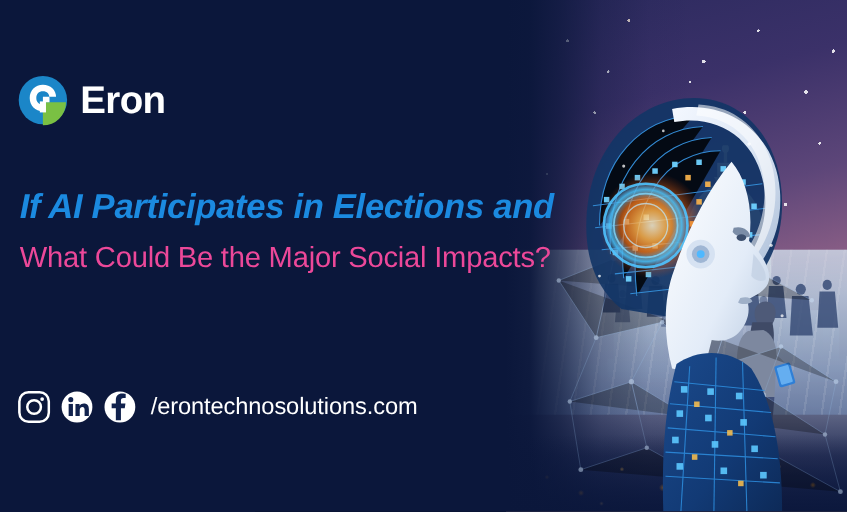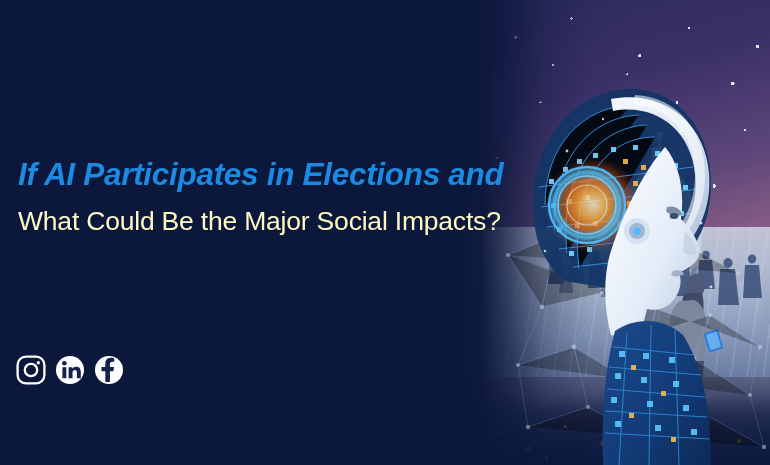--- a/index.html
+++ b/index.html
@@ -106,33 +106,33 @@
     position:absolute;left:16px;top:68px;
     display:flex;align-items:center;gap:11px;
   }
   .brand-mark{width:46px;height:46px;display:block;}
   .brand-name{
     color:#ffffff;font-size:35px;font-weight:700;
     letter-spacing:-.6px;line-height:1;
   }
 
   .headline{
-    position:absolute;left:18px;top:155px;width:540px;
+    position:absolute;left:18px;top:168px;width:540px;
   }
   .headline-line{
     color:#1b8ae0;
     font-size:31.5px;
     font-weight:700;
     font-style:italic;
     letter-spacing:-.3px;
     line-height:1.24;
     white-space:nowrap;
   }
   .subhead{
-    color:#fef9c3;
+    color:#ec4899;
     font-size:26.5px;
     font-weight:400;
     font-style:normal;
     letter-spacing:-.2px;
     line-height:1.2;
     margin-top:12px;
     white-space:nowrap;
   }
 
   .social{
@@ -494,20 +494,29 @@
         <circle cx="166" cy="76" r="1.6"></circle>
       <circle cx="30" cy="196" r="1.3"></circle>
         <circle cx="186" cy="168" r="1.5"></circle>
       <circle cx="88" cy="64" r="1.2"></circle>
         <circle cx="196" cy="232" r="1.4"></circle>
     </g>
   </svg>
 
   <div class="content">
 
+    <div class="brand">
+      <svg class="brand-mark" viewBox="0 0 46 46">
+        <circle cx="23" cy="23" r="22" fill="#1b86c8"></circle>
+        <path d="M23 25 h21 a21 21 0 0 1 -21 21 z" fill="#7ac043"></path>
+        <path d="M23 9 C16 9 11 14 11 21 C11 28 16 33 23 33 L23 27 C19.3 27 17 24.6 17 21 C17 17.4 19.3 15 23 15 C26.7 15 29 17.4 29 21 L29 25 L23 25 L23 20 L35 20 C35 13.9 30 9 23 9 Z" fill="#ffffff"></path>
+        <rect x="20.2" y="24.2" width="5.6" height="10" fill="#ffffff"></rect>
+      </svg>
+      <div class="brand-name">Eron</div>
+    </div>
 
     <div class="headline">
       <div class="headline-line">If AI Participates in Elections and</div>
       <div class="subhead">What Could Be the Major Social Impacts?</div>
     </div>
 
     <div class="social">
       <svg class="social-ico" viewBox="0 0 30 30">
         <rect x="1.6" y="1.6" width="26.8" height="26.8" rx="8.4" fill="none" stroke="#ffffff" stroke-width="2.3"></rect>
         <circle cx="15" cy="15" r="6.2" fill="none" stroke="#ffffff" stroke-width="2.3"></circle>
@@ -516,16 +525,17 @@
       <svg class="social-ico" viewBox="0 0 30 30">
         <circle cx="15" cy="15" r="14" fill="#ffffff"></circle>
         <rect x="7.4" y="12.2" width="3.9" height="11" fill="#11224d"></rect>
         <circle cx="9.35" cy="8.3" r="2.3" fill="#11224d"></circle>
         <path d="M13.6 12.2 h3.7 v1.6 c.9-1.4 2.4-2 4-2 c3 0 4.5 1.9 4.5 5.2 v6.2 h-3.9 v-5.6 c0-1.6-.6-2.6-2-2.6 c-1.3 0-2.4 .9-2.4 2.7 v5.5 h-3.9 z" fill="#11224d"></path>
       </svg>
       <svg class="social-ico" viewBox="0 0 30 30">
         <circle cx="15" cy="15" r="14" fill="#ffffff"></circle>
         <path d="M19.4 16.2 l.65-4.3 h-4.1 v-2.8 c0-1.18 .58-2.33 2.43-2.33 h1.88 V3.1 s-1.7-.29-3.33-.29 c-3.4 0-5.62 2.06-5.62 5.78 v3.3 H7.5 v4.3 h3.81 V27 h4.64 V16.2 z" fill="#11224d"></path>
       </svg>
+      <div class="site-url">/erontechnosolutions.com</div>
     </div>
 
   </div>
 </div>
 
 </body></html>

